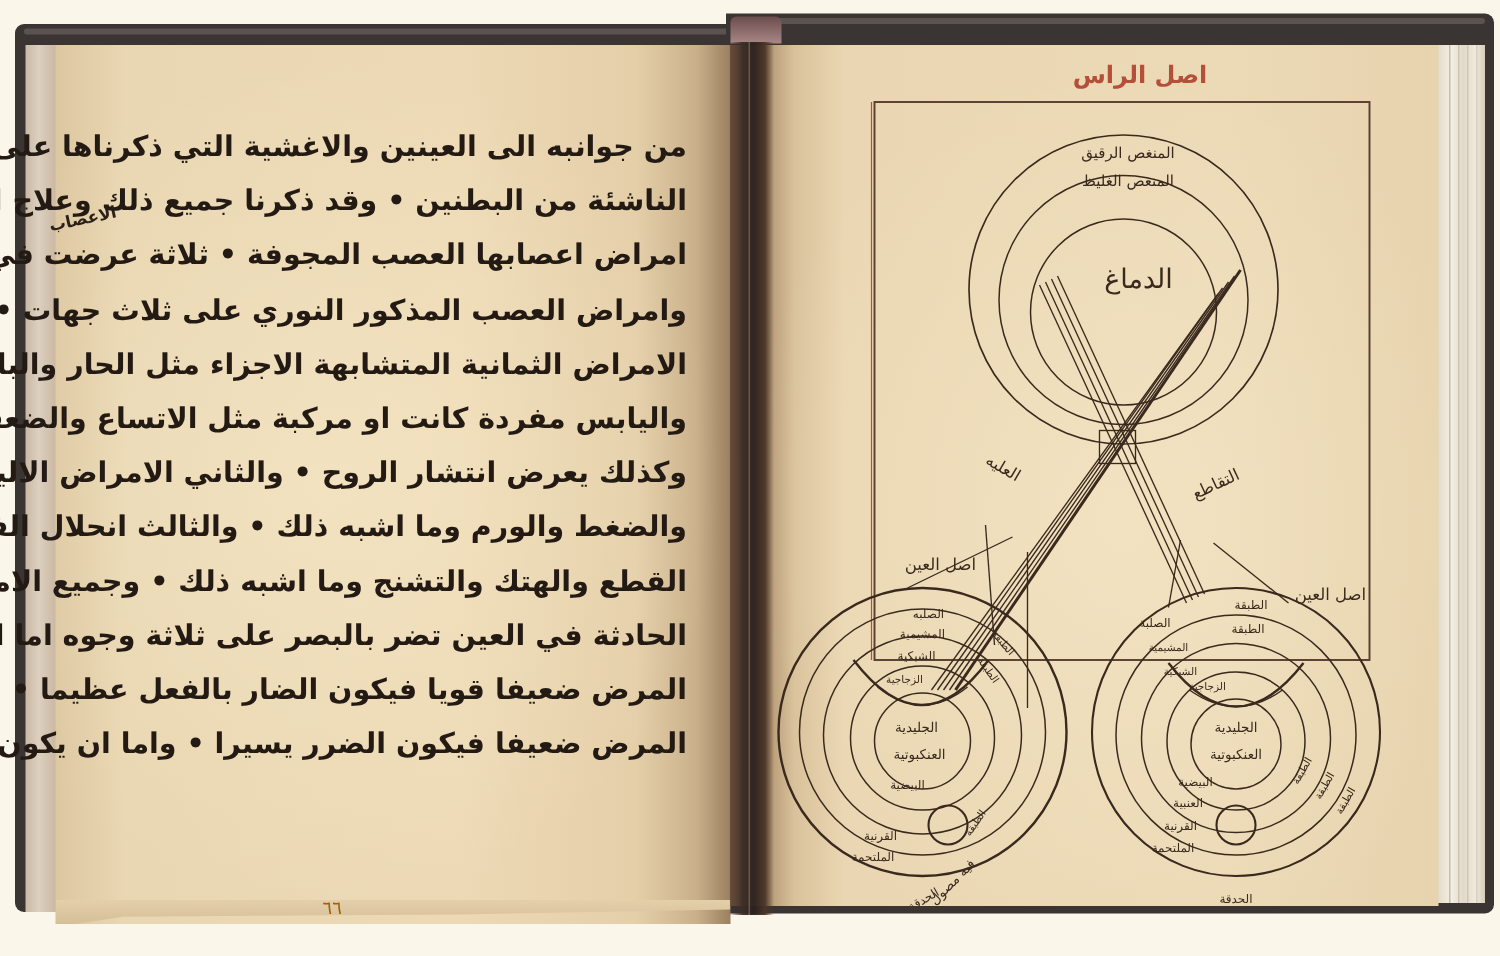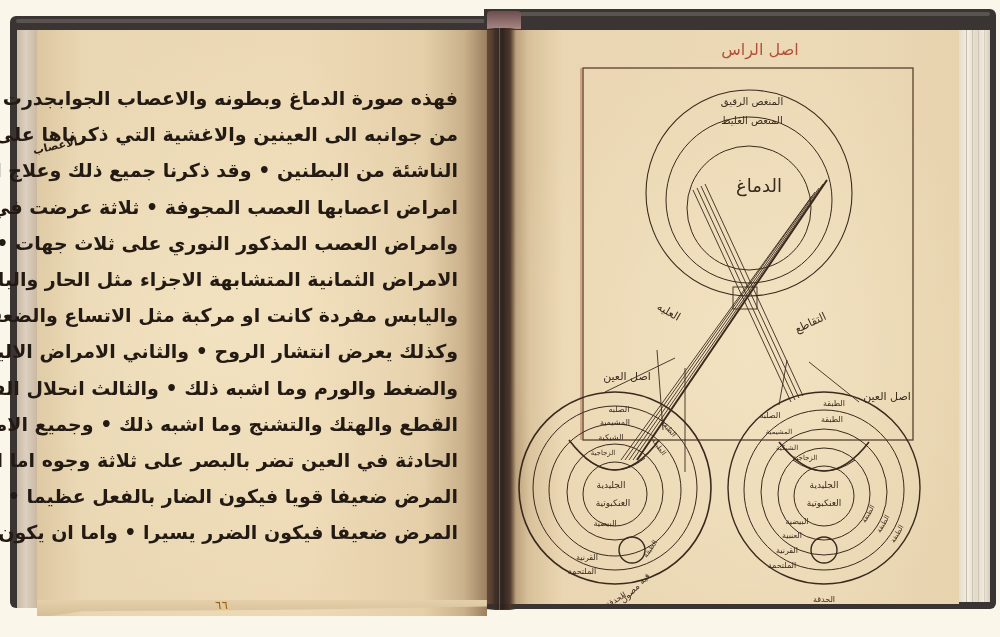--- a/index.html
+++ b/index.html
@@ -90,42 +90,41 @@
       transform: rotate(-12deg); line-height: 12px; width: 40px; text-align: center;
     }
     .folio-mark {
       position: absolute; left: 215px; top: 598px; font-size: 12px; color: #a16207;
       letter-spacing: 1px;
     }
 
     
     .rubric-title {
       position: absolute; left: 700px; top: 40px; width: 120px; text-align: center;
-      direction: rtl; font-size: 16px; color: #b4503a; font-weight: normal;
+      direction: rtl; font-size: 16px; color: #b4503a; font-weight: bold;
     }
     .diagram { position: absolute; left: 487px; top: 30px; width: 472px; height: 574px; }
     .diagram text { font-family: "DejaVu Sans", sans-serif; fill: #3a2a1e; }
   </style>
 </head>
 <body>
 
 <div class="book">
   <div class="cover-left"></div>
   <div class="cover-right"></div>
   <div class="headband"></div>
   <div class="edge-left"></div>
   <div class="edge-right"></div>
 
   <div class="page-left"></div>
   <div class="page-left-bottom"></div>
 
   <div class="margin-note">الاعصاب</div>
 
   <div class="text-block">
-    <div class="text-line">فهذه صورة الدماغ وبطونه والاعصاب الجوابجدرت</div>
     <div class="text-line">من جوانبه الى العينين والاغشية التي ذكرناها على الاعصاب</div>
     <div class="text-line">الناشئة من البطنين • وقد ذكرنا جميع ذلك وعلاج امراضها غير</div>
     <div class="text-line">امراض اعصابها العصب المجوفة • ثلاثة عرضت في العول باحلي</div>
     <div class="text-line">وامراض العصب المذكور النوري على ثلاث جهات • احدها</div>
     <div class="text-line">الامراض الثمانية المتشابهة الاجزاء مثل الحار والبارد والرطب</div>
     <div class="text-line">واليابس مفردة كانت او مركبة مثل الاتساع والضعف وغيره</div>
     <div class="text-line">وكذلك يعرض انتشار الروح • والثاني الامراض الالية مثل السدة</div>
     <div class="text-line">والضغط والورم وما اشبه ذلك • والثالث انحلال الفرد مثل</div>
     <div class="text-line">القطع والهتك والتشنج وما اشبه ذلك • وجميع الامراض</div>
     <div class="text-line">الحادثة في العين تضر بالبصر على ثلاثة وجوه اما ان يكون</div>

